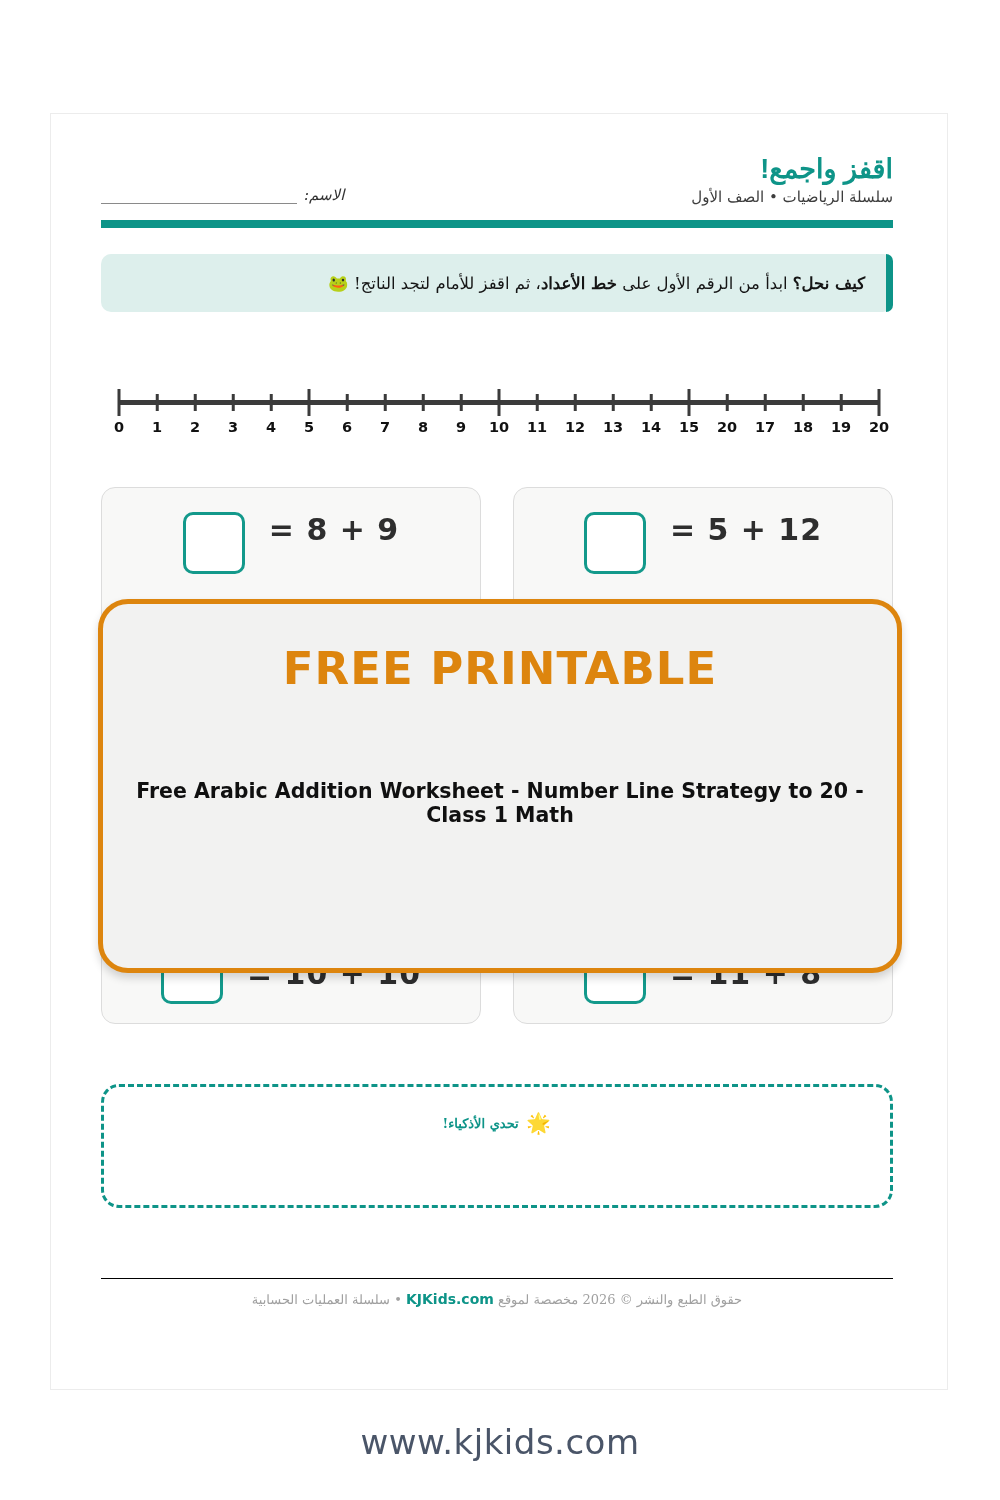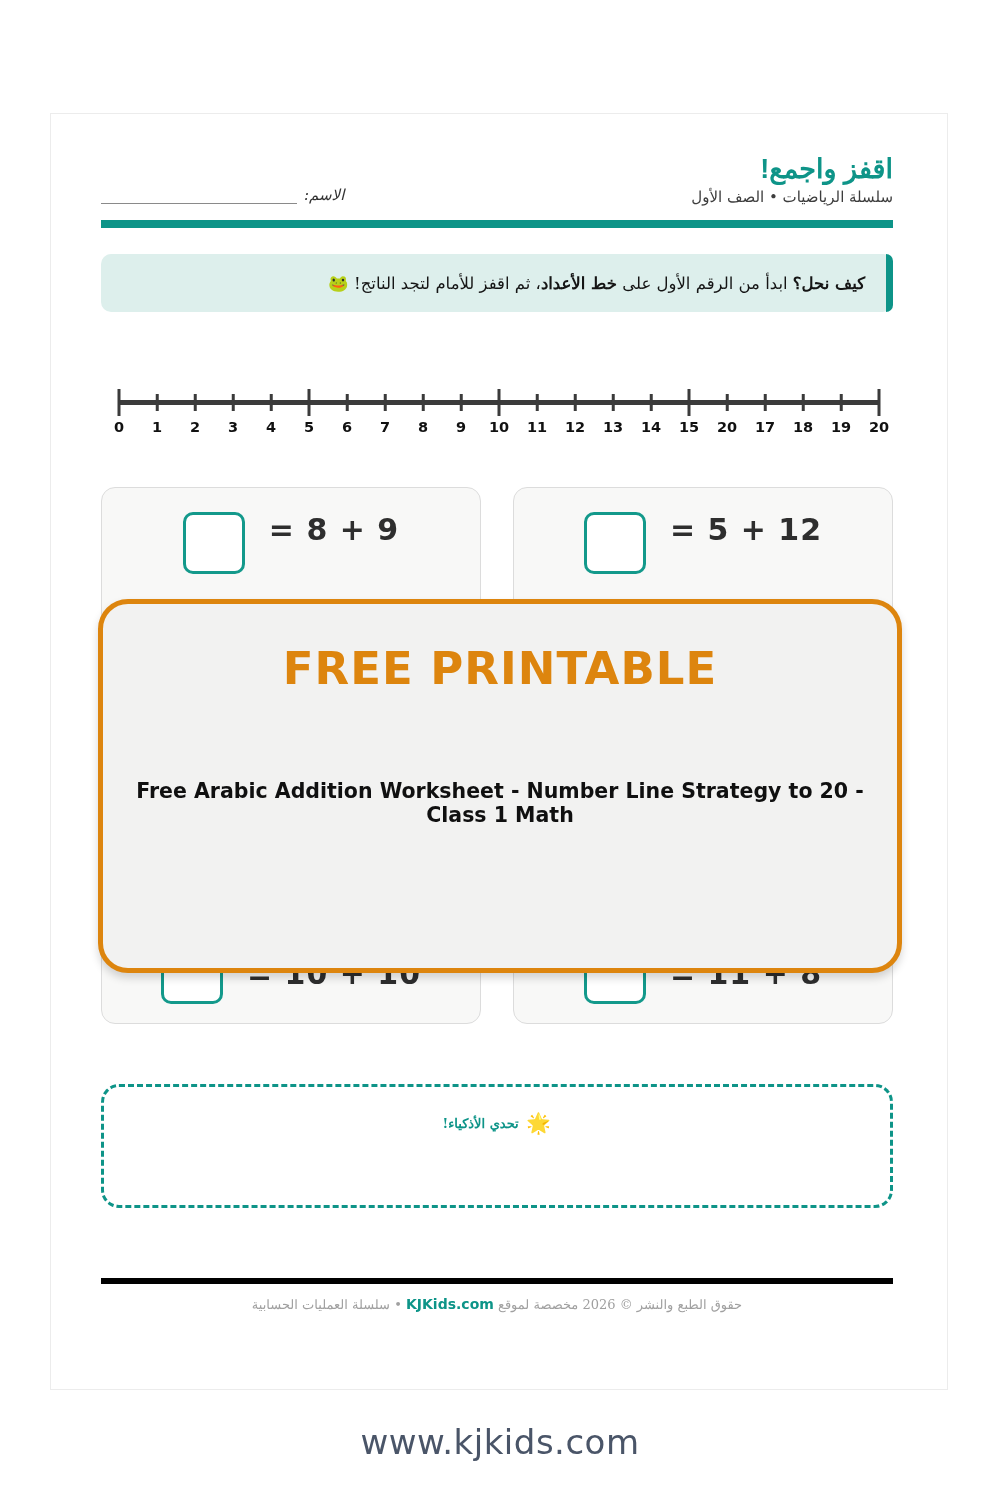--- a/index.html
+++ b/index.html
@@ -81,21 +81,21 @@
   .challenge-title { font-family:"DejaVu Serif","Liberation Serif",serif; font-weight:bold;
     font-size:13px; color:#0d9488; }
   .challenge-question { margin-top:14px; direction:rtl;
     font-family:"DejaVu Serif","Liberation Serif",serif; font-size:19px; color:#222; }
   .challenge-num { font-family:"DejaVu Sans","Liberation Sans",sans-serif;
     font-weight:bold; font-size:22px; color:#1c1c1c; }
   .blank-line { display:inline-block; width:56px; border-bottom:2.5px solid #3c3c3c;
     transform:translateY(3px); }
 
   
-  .footer { margin-top:70px; border-top:6px solid #000000; padding-top:12px;
+  .footer { margin-top:70px; border-top:1px solid #000000; padding-top:12px;
     text-align:center; }
   .footer-text { direction:rtl; font-family:"DejaVu Serif","Liberation Serif",serif;
     font-size:13px; color:#a0a0a0; }
   .footer-site { font-family:"DejaVu Sans","Liberation Sans",sans-serif; font-weight:bold;
     font-size:14px; color:#0d9488; }
 
   
   .bottom-url { position:absolute; left:0; right:0; top:1422px; text-align:center;
     font-size:34px; color:#4a5568; letter-spacing:0.5px; }
 </style>

